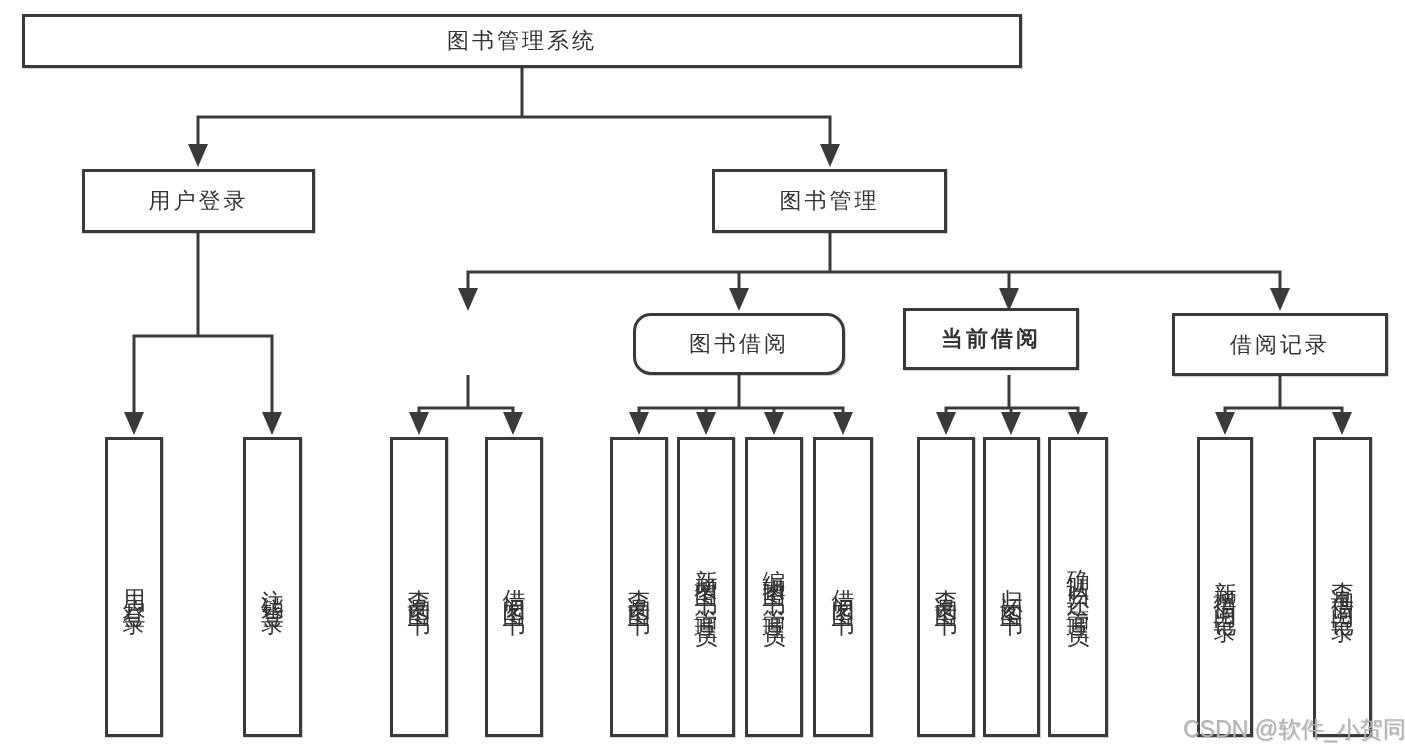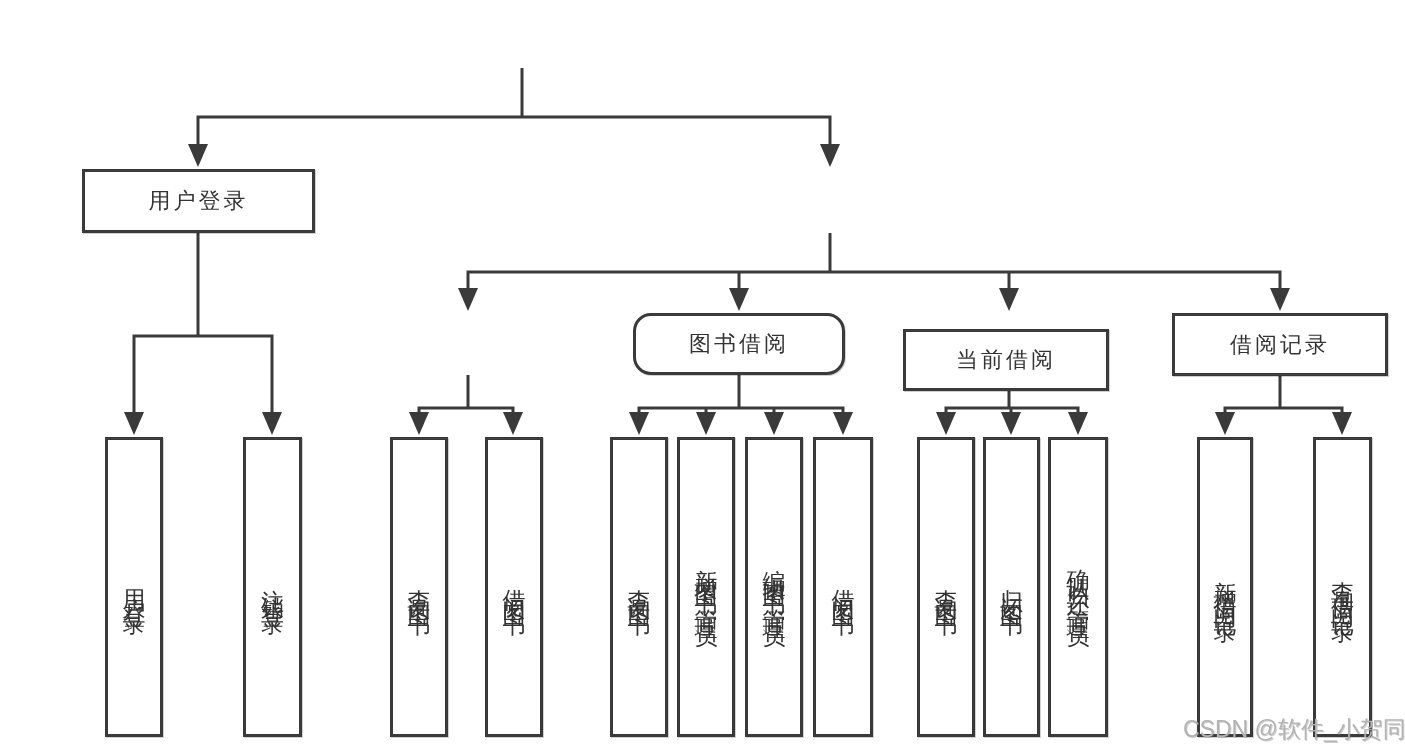--- a/index.html
+++ b/index.html
@@ -110,25 +110,27 @@
       <polygon points="764,412 784,412 774,435"></polygon>
       <polygon points="833,412 853,412 843,435"></polygon>
       <polygon points="936,412 956,412 946,435"></polygon>
       <polygon points="1001,412 1021,412 1011,435"></polygon>
       <polygon points="1068,412 1088,412 1078,435"></polygon>
       <polygon points="1215,412 1235,412 1225,435"></polygon>
       <polygon points="1332,412 1352,412 1342,435"></polygon>
     </g>
   </svg>
 
+  <div class="box h-label" style="left:22px; top:14px; width:1000px; height:54px;">图书管理系统</div>
 
   <div class="box h-label" style="left:82px; top:169px; width:233px; height:64px;">用户登录</div>
+  <div class="box h-label" style="left:712px; top:169px; width:235px; height:64px;">图书管理</div>
 
   <div class="box h-label" style="left:633px; top:313px; width:212px; height:62px;border-radius:18px;">图书借阅</div>
-  <div class="box h-label" style="left:903px; top:329px; width:206px; height:62px;">当前借阅</div>
+  <div class="box h-label" style="left:903px; top:308px; width:176px; height:62px;font-weight:bold;">当前借阅</div>
   <div class="box h-label" style="left:1172px; top:313px; width:216px; height:63px;">借阅记录</div>
 
   <div class="box v-label" style="left:105px; top:437px; width:58px; height:300px;">用户登录</div>
   <div class="box v-label" style="left:243px; top:437px; width:59px; height:300px;">注销登录</div>
 
   <div class="box v-label" style="left:390px; top:437px; width:58px; height:300px;">查询图书</div>
   <div class="box v-label" style="left:485px; top:437px; width:58px; height:300px;">借阅图书</div>
 
   <div class="box v-label" style="left:610px; top:437px; width:58px; height:300px;">查询图书</div>
   <div class="box v-label" style="left:677px; top:437px; width:58px; height:300px;">新增图书（管理员）</div>

